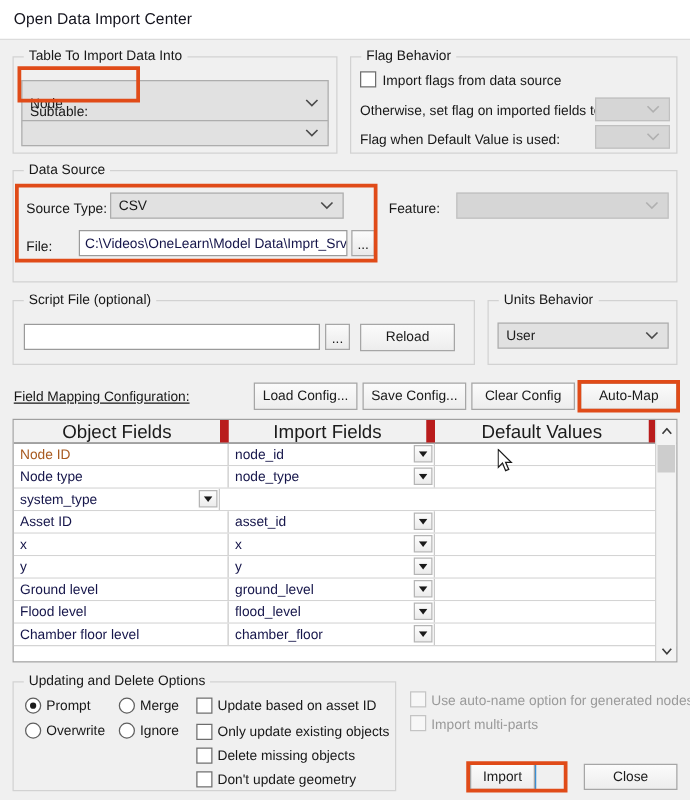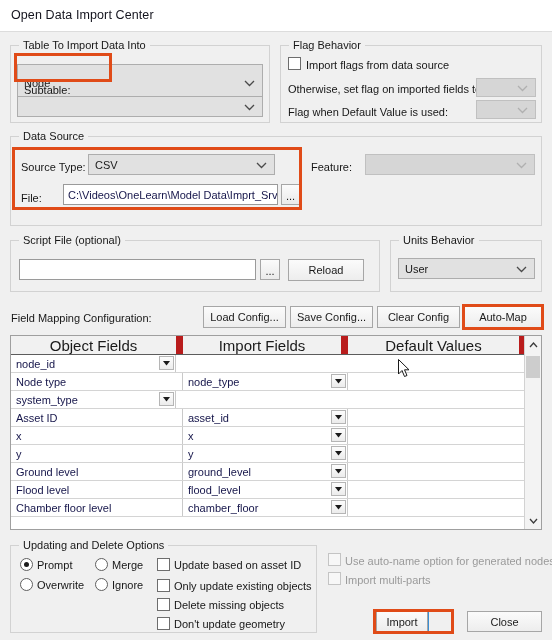--- a/index.html
+++ b/index.html
@@ -379,34 +379,35 @@
 </div>
 <div class="combo" style="left:398px; top:258px; width:137px; height:21px;">
   <span class="cval">User</span>
   <span class="chev">
     <svg width="11" height="7" viewBox="0 0 11 7">
         <polyline points="1,1 5.5,5.5 10,1" fill="none" stroke="#4a4a4a" stroke-width="1.3"></polyline>
       </svg>
   </span>
 </div>
 
-<div class="lbl" style="left:11px; top:312px;">Field Mapping Configuration:</div>
+<div class="lbl" style="left:11px; top:312px;text-decoration:underline;">Field Mapping Configuration:</div>
 <div class="btn" style="left:203px; top:306px; width:83px; height:22px;">Load Config...</div>
 <div class="btn" style="left:290px; top:306px; width:83px; height:22px;">Save Config...</div>
 <div class="btn" style="left:377px; top:306px; width:83px; height:22px;">Clear Config</div>
 <div class="btn" style="left:464px; top:306px; width:78px; height:22px;">Auto-Map</div>
 
 <div class="grid">
   <div class="grid-head">
     <div class="col-obj">Object Fields</div>
     <div class="col-imp">Import Fields</div>
     <div class="col-def">Default Values</div>
   </div>
   <div class="grid-body" id="grid-body">
       <div class="grow">
+        <div class="c1 key">Node ID</div>
         <div class="c2">
           <span>node_id</span>
           <div class="ddbtn">
             <svg width="7" height="5" viewBox="0 0 7 5">
               <polygon points="0,0 7,0 3.5,4.5" fill="#1a1a1a"></polygon>
             </svg>
           </div>
         </div>
         <div class="c3"></div>
       </div>

